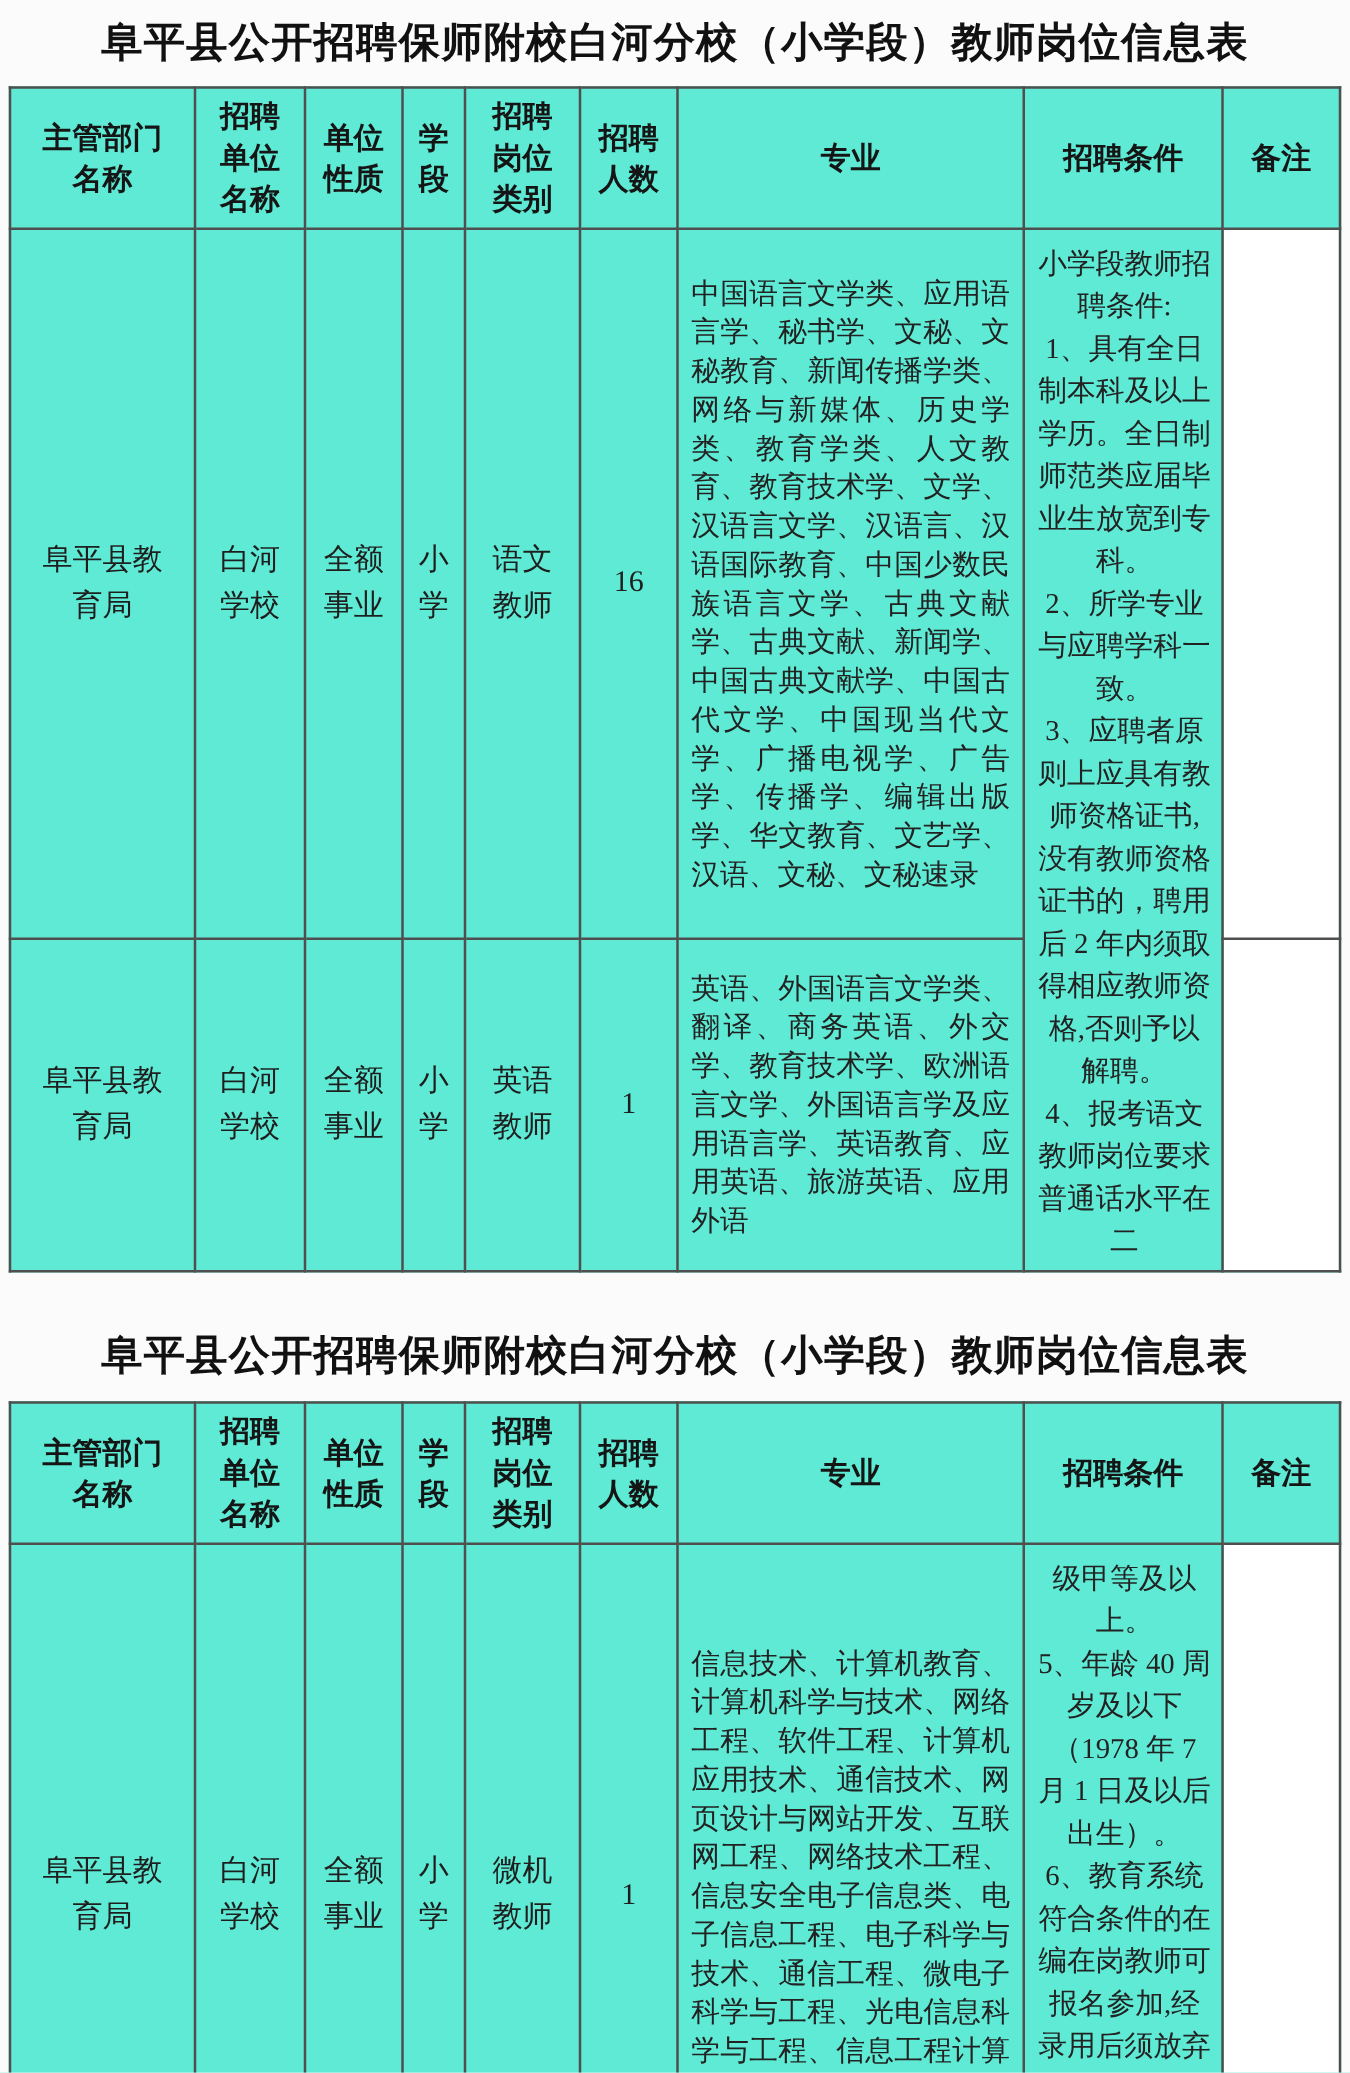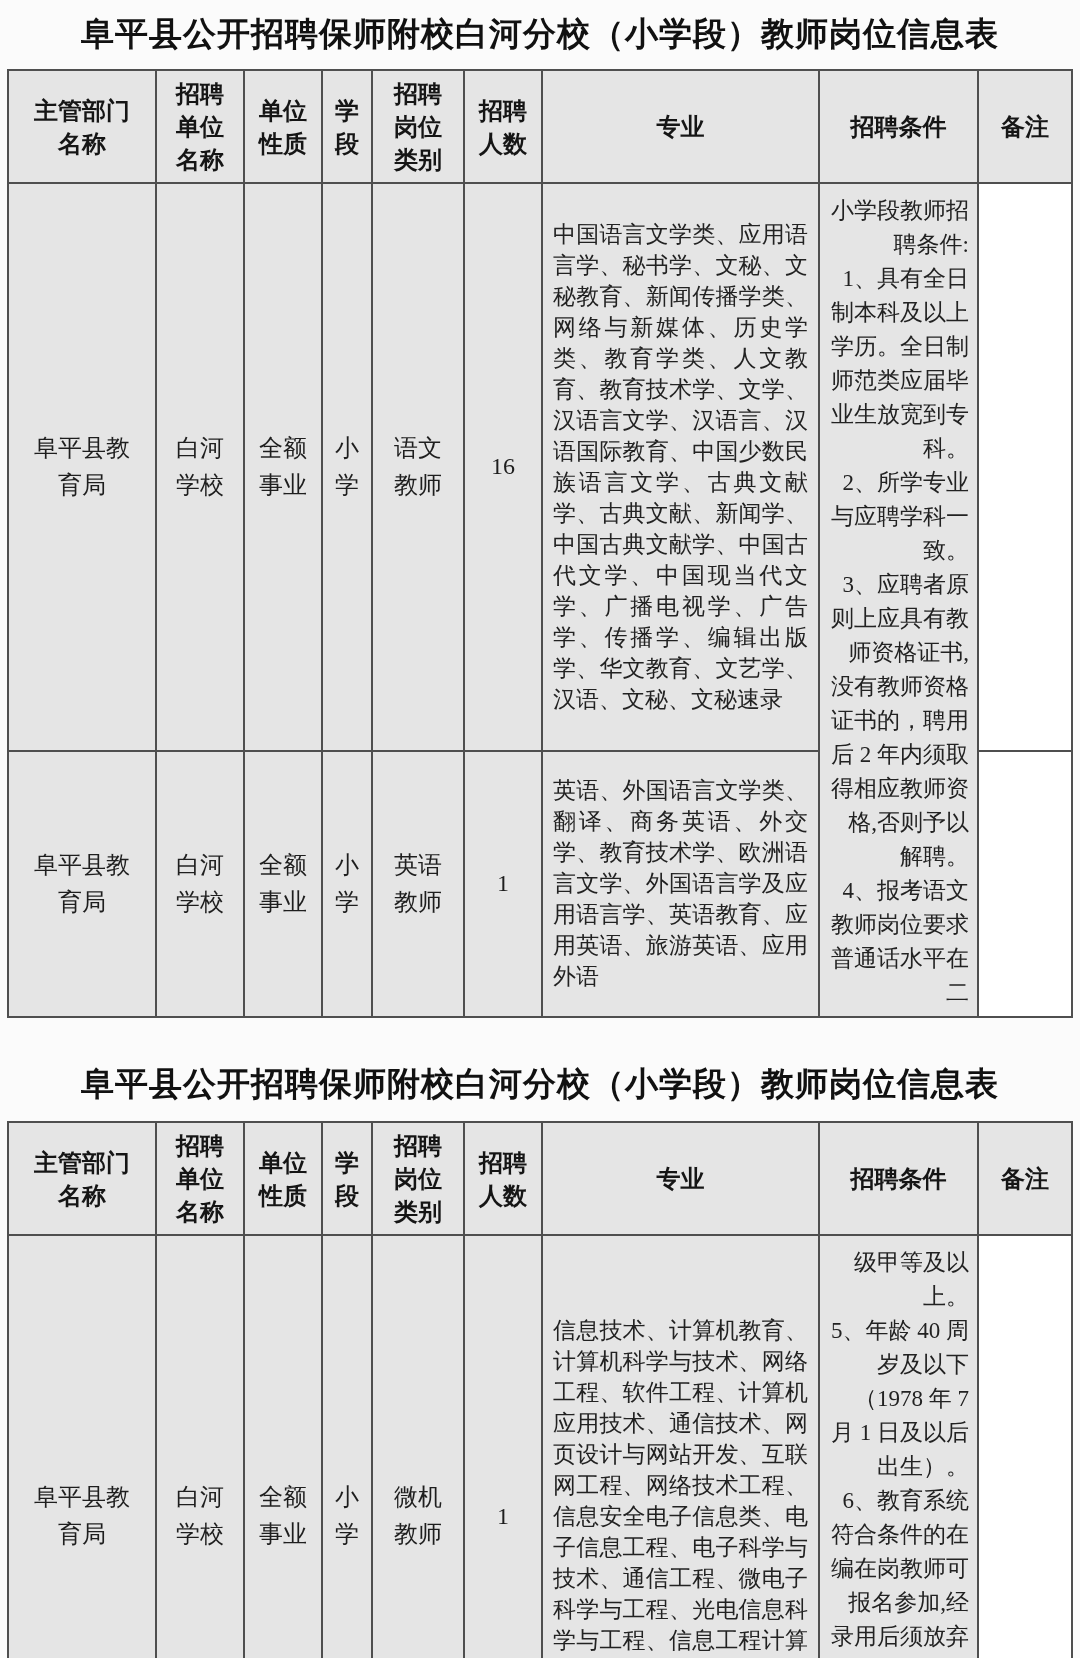--- a/index.html
+++ b/index.html
@@ -21,21 +21,21 @@
     text-align: center;
     margin: 2px 0 12px 0;
     color: #111;
   }
   .doc-title.second { margin-top: 44px; margin-bottom: 14px; }
   table.info {
     table-layout: fixed;
     border-collapse: collapse;
     width: 1066px;
     margin: 0 auto;
-    background: #e5e5e5;
+    background: #5eead4;
   }
   table.info th, table.info td {
     border: 2px solid #4f4f4f;
     overflow: hidden;
   }
   table.info th {
     font-family: "Liberation Sans", sans-serif;
     font-weight: bold;
     font-size: 24px;
     line-height: 33px;
@@ -57,21 +57,21 @@
     font-size: 23px;
     line-height: 31px;
     text-align: justify;
     vertical-align: middle;
     padding: 14px 10px;
     color: #222;
   }
   td.c-cond {
     font-size: 23px;
     line-height: 34px;
-    text-align: right;
+    text-align: center;
     vertical-align: top;
     white-space: pre-line;
     padding: 10px 8px 6px 10px;
     color: #222;
   }
   td.c-remark { background: #ffffff; }
   tr.h-row1 { height: 102px; }
   tr.d-row1 { height: 452px; }
   tr.d-row2 { height: 246px; }
   tr.h-row2 { height: 100px; }

